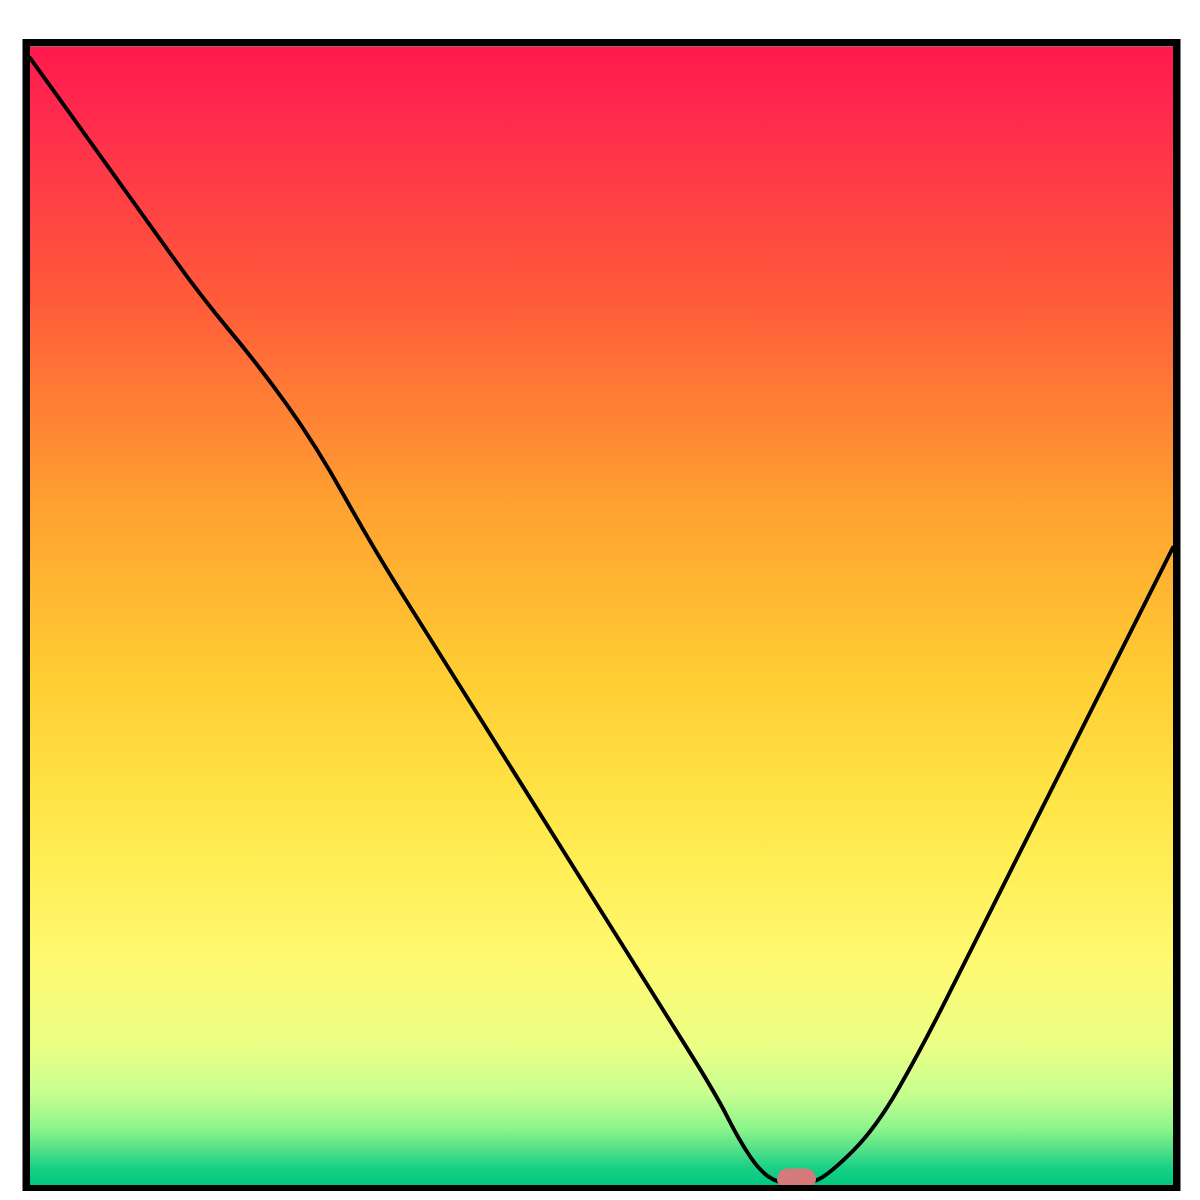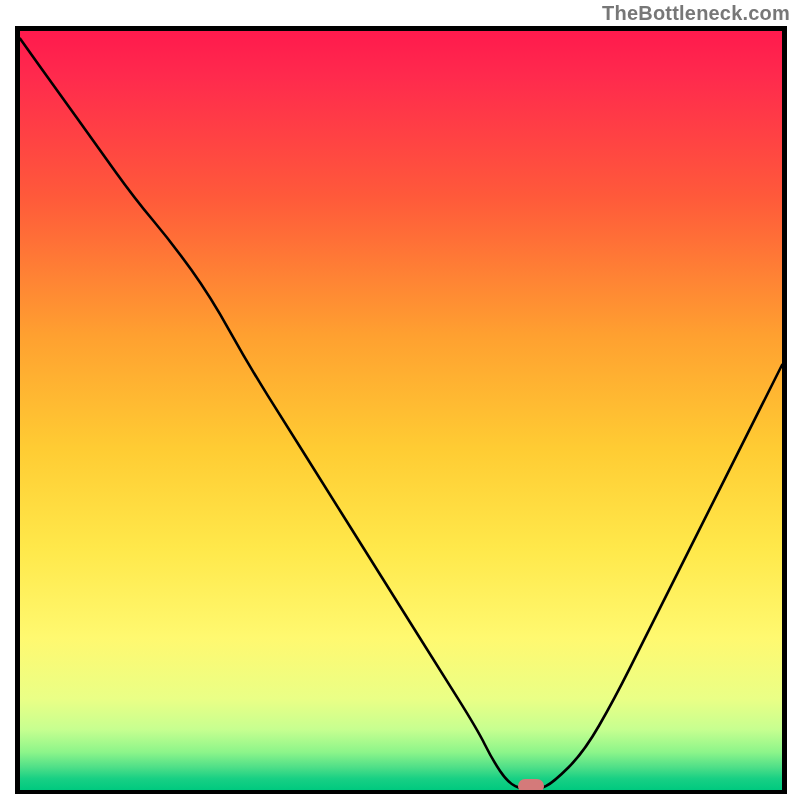--- a/index.html
+++ b/index.html
@@ -70,21 +70,20 @@
     background: #d47a7a;
     border-radius: 7px;
     transform: translate(-50%, -50%);
     z-index: 3;
   }
 </style>
 </head>
 <body>
 
 <div class="chart-wrap">
-  <div class="watermark">TheBottleneck.com</div>
 
   <div class="plot-area">
     <div class="gradient-bg"></div>
     <svg class="curve" viewBox="0 0 762 759" preserveAspectRatio="none">
       <path id="curve-path" fill="none" stroke="#000" stroke-width="2.6" stroke-linejoin="round" stroke-linecap="round" d="M 0 7.590000000000032 Q 0 7.590000000000032 19.05 34.15499999999997 Q 38.1 60.719999999999914 57.150000000000006 87.28499999999997 Q 76.2 113.85000000000002 95.25 140.41500000000002 Q 114.3 166.98000000000002 133.35 189.75 Q 152.4 212.51999999999998 171.45 239.08499999999998 Q 190.5 265.65 209.55 299.80499999999995 Q 228.6 333.96 247.64999999999998 364.32 Q 266.7 394.68 285.75 425.03999999999996 Q 304.8 455.4 323.85 485.76 Q 342.90000000000003 516.12 361.95000000000005 546.48 Q 381 576.84 400.05 607.2 Q 419.1 637.56 438.15 667.92 Q 457.2 698.28 464.82 713.46 Q 472.44 728.64 480.06 740.025 Q 487.68 751.41 495.3 755.2049999999999 Q 502.92 759 510.5400000000001 759 Q 518.1600000000001 759 525.78 755.2049999999999 Q 533.4 751.41 548.64 736.23 Q 563.88 721.05 579.12 694.4849999999999 Q 594.36 667.92 609.5999999999999 637.56 Q 624.8399999999999 607.2 640.0799999999999 576.84 Q 655.3199999999999 546.48 670.56 516.12 Q 685.8000000000001 485.76 704.85 447.80999999999995 Q 723.9 409.85999999999996 742.95 371.90999999999997 T 762 333.96"></path>
     </svg>
     <div class="marker" id="marker" style="left: 67%; top: 99.5%; background: rgb(212, 122, 122);"></div>
   </div>
 </div>
 

